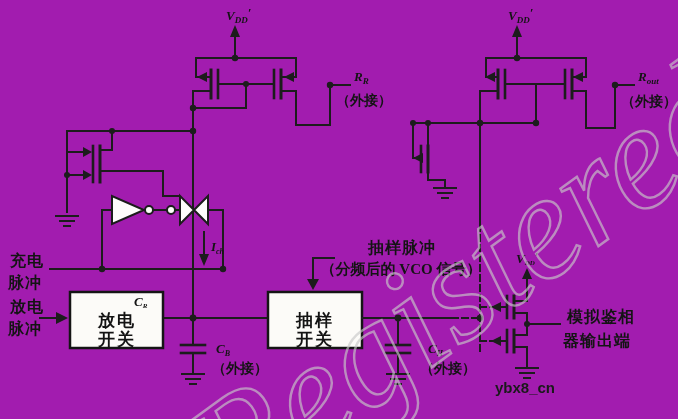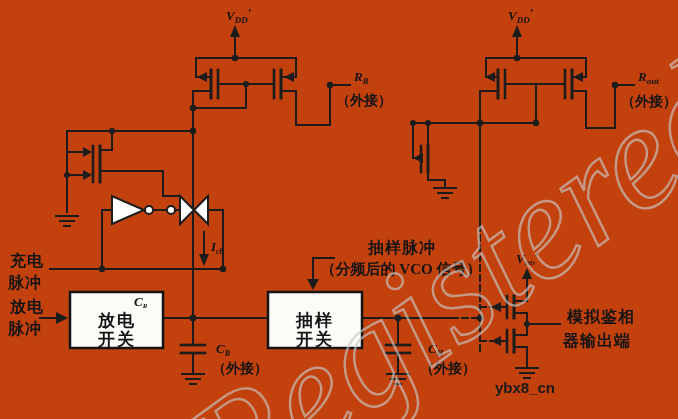--- a/index.html
+++ b/index.html
@@ -1,19 +1,19 @@
 <!DOCTYPE html>
 <html><head>
 <meta charset="utf-8">
 <style>
   html,body{margin:0;padding:0;}
   body{background:#e8e8e8;}
   .stage{
     width:678px;height:419px;position:relative;overflow:hidden;
-    background:#c2410c;
+    background:#a21caf;
     font-family:"Liberation Serif","DejaVu Serif",serif;
   }
   svg{display:block}
   svg .w{stroke:#1c1c1c;stroke-width:2;fill:none;stroke-linecap:square;stroke-linejoin:miter}
   svg .w3{stroke-width:3}
   svg .bar{stroke:#1c1c1c;stroke-width:2.6;fill:none;stroke-linecap:square}
   svg .dash{stroke-dasharray:6 4}
   svg .sh{fill:#fdfdfb;stroke:#1c1c1c;stroke-width:2}
   svg .dot{fill:#1c1c1c;stroke:none}
   svg .ah{fill:#1c1c1c;stroke:none}

